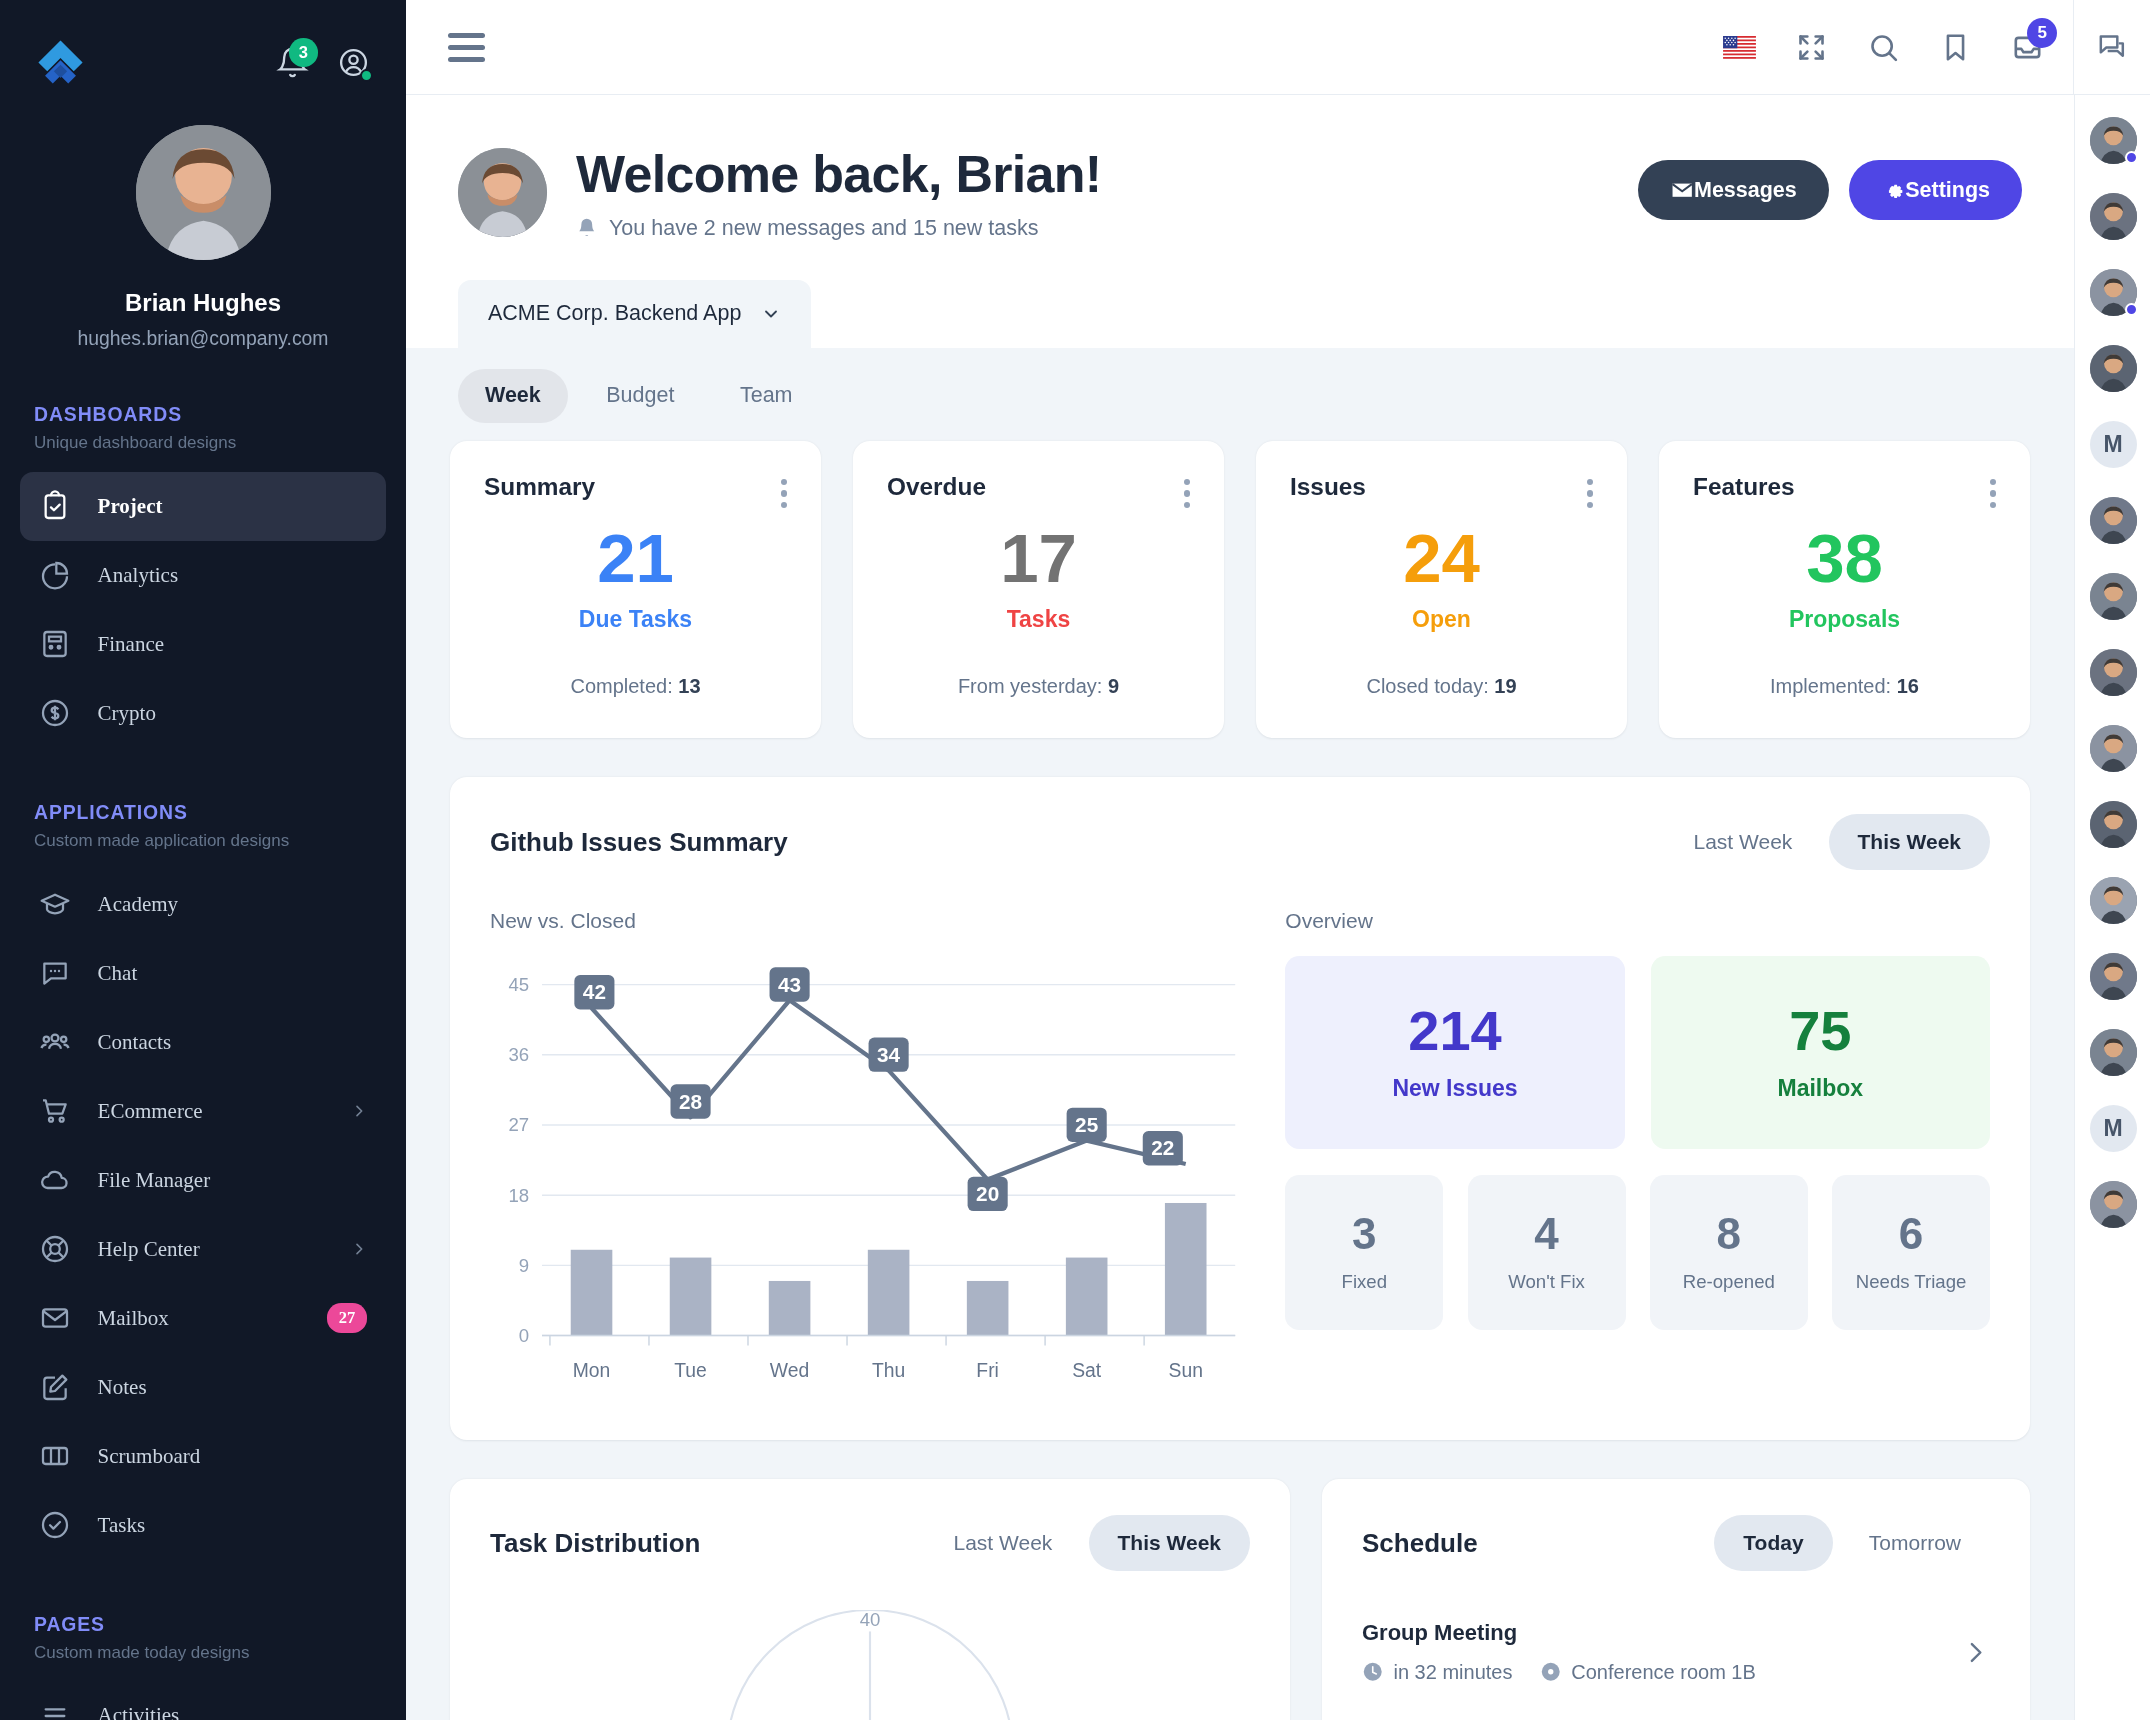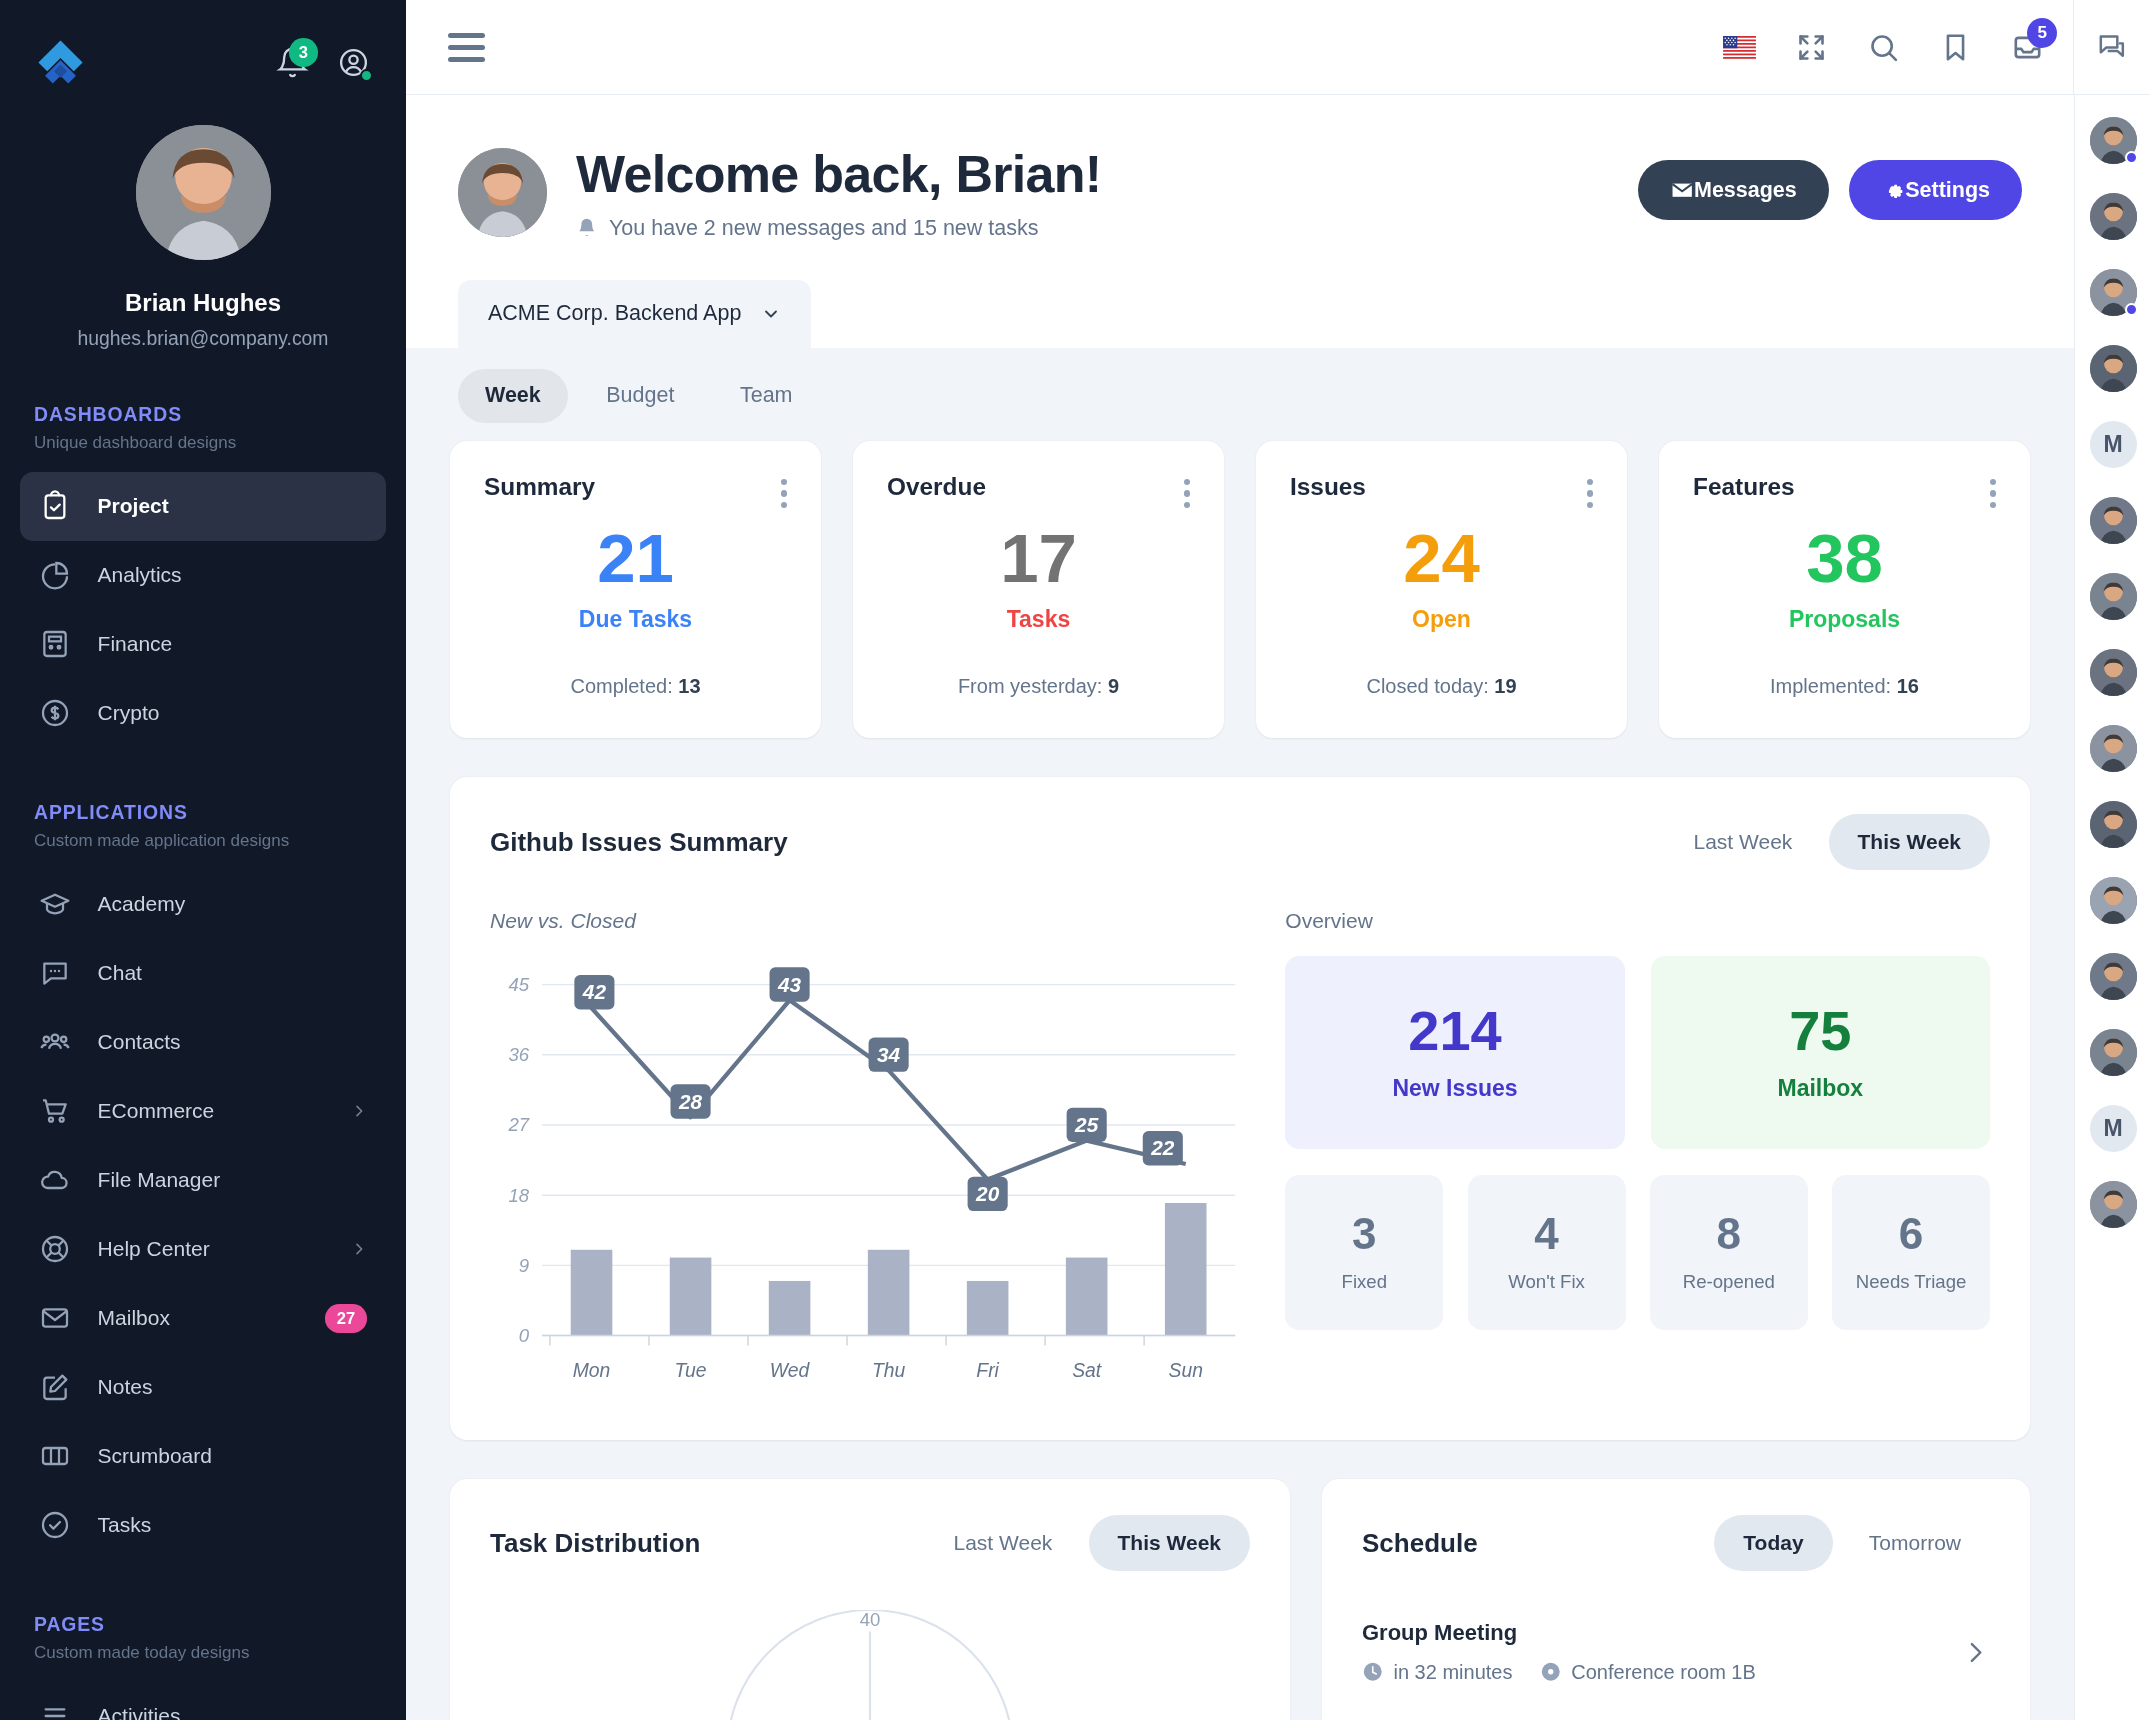--- a/index.html
+++ b/index.html
@@ -45,21 +45,21 @@
     position: relative;
   }
   .face { position:absolute; inset:0; }
   .sb-name { font-size: 24px; font-weight: 700; color: #fff; margin-top: 29px; }
   .sb-mail { font-size: 19.4px; color: #94a3b8; margin-top: 10px; }
 
   .sb-section { margin-top: 53px; padding: 0 34px; }
   .sb-section-title { font-size: 19.4px; font-weight: 700; letter-spacing: 0.9px; color: #818cf8; }
   .sb-section-sub { font-size: 17px; color: #64748b; margin-top: 7.2px; }
 
-  .sb-list { margin-top: 18.6px; padding: 0 20px; }
+  .sb-list { margin-top: 18.6px; padding: 0 20px; font-family: Liberation Serif, serif; }
   .sb-item {
     display: flex; align-items: center; gap: 26px;
     height: 69px; padding: 0 18.6px; border-radius: 13px;
     font-size: 21px; color: #cbd5e1; position: relative;
   }
   .sb-item.active { background: #2b3245; color: #fff; font-weight: 600; }
   .sb-item .ic { width: 33px; height: 33px; flex: 0 0 33px; display:flex; align-items:center; justify-content:center; }
   .sb-item .lbl { flex: 1; }
   .chev { width: 16px; height: 16px; opacity: .75; }
   .badge-pink {
@@ -132,21 +132,21 @@
   .stat-foot b { color: #334155; font-weight: 700; }
 
   
   .gh { margin-top: 39px; padding: 37px 40px 40px 40px; }
   .gh-head { display: flex; align-items: center; }
   .gh-title { font-size: 26px; font-weight: 600; }
   .seg { margin-left: auto; display: flex; gap: 7.2px; align-items: center; }
   .seg-btn { padding: 16px 29px; border-radius: 30px; font-size: 21px; color: #64748b; }
   .seg-btn.active { background: #e2e8f0; color: #1e293b; font-weight: 600; }
   .gh-body { display: flex; gap: 32px; margin-top: 39px; }
-  .gh-left { flex: 1 1 52%; min-width: 0; font-style: italic; }
+  .gh-left { flex: 1 1 52%; min-width: 0; }
   .gh-right { flex: 1 1 48%; min-width: 0; }
   .sub-lbl { font-size: 21px; color: #64748b; }
 
   .chartbox { margin-top: 23px; position: relative; height: 444px; }
   .ov-grid2 { display: flex; gap: 26px; margin-top: 23px; }
   .ov-big { flex: 1 1 0; border-radius: 14.3px; padding: 47px 0; text-align: center; }
   .ov-big.blue { background: #eef0fd; }
   .ov-big.green { background: #eefaf0; }
   .ov-big .n { font-size: 56px; font-weight: 700; line-height: 1; }
   .ov-big .t { font-size: 23px; font-weight: 600; margin-top: 16px; }

